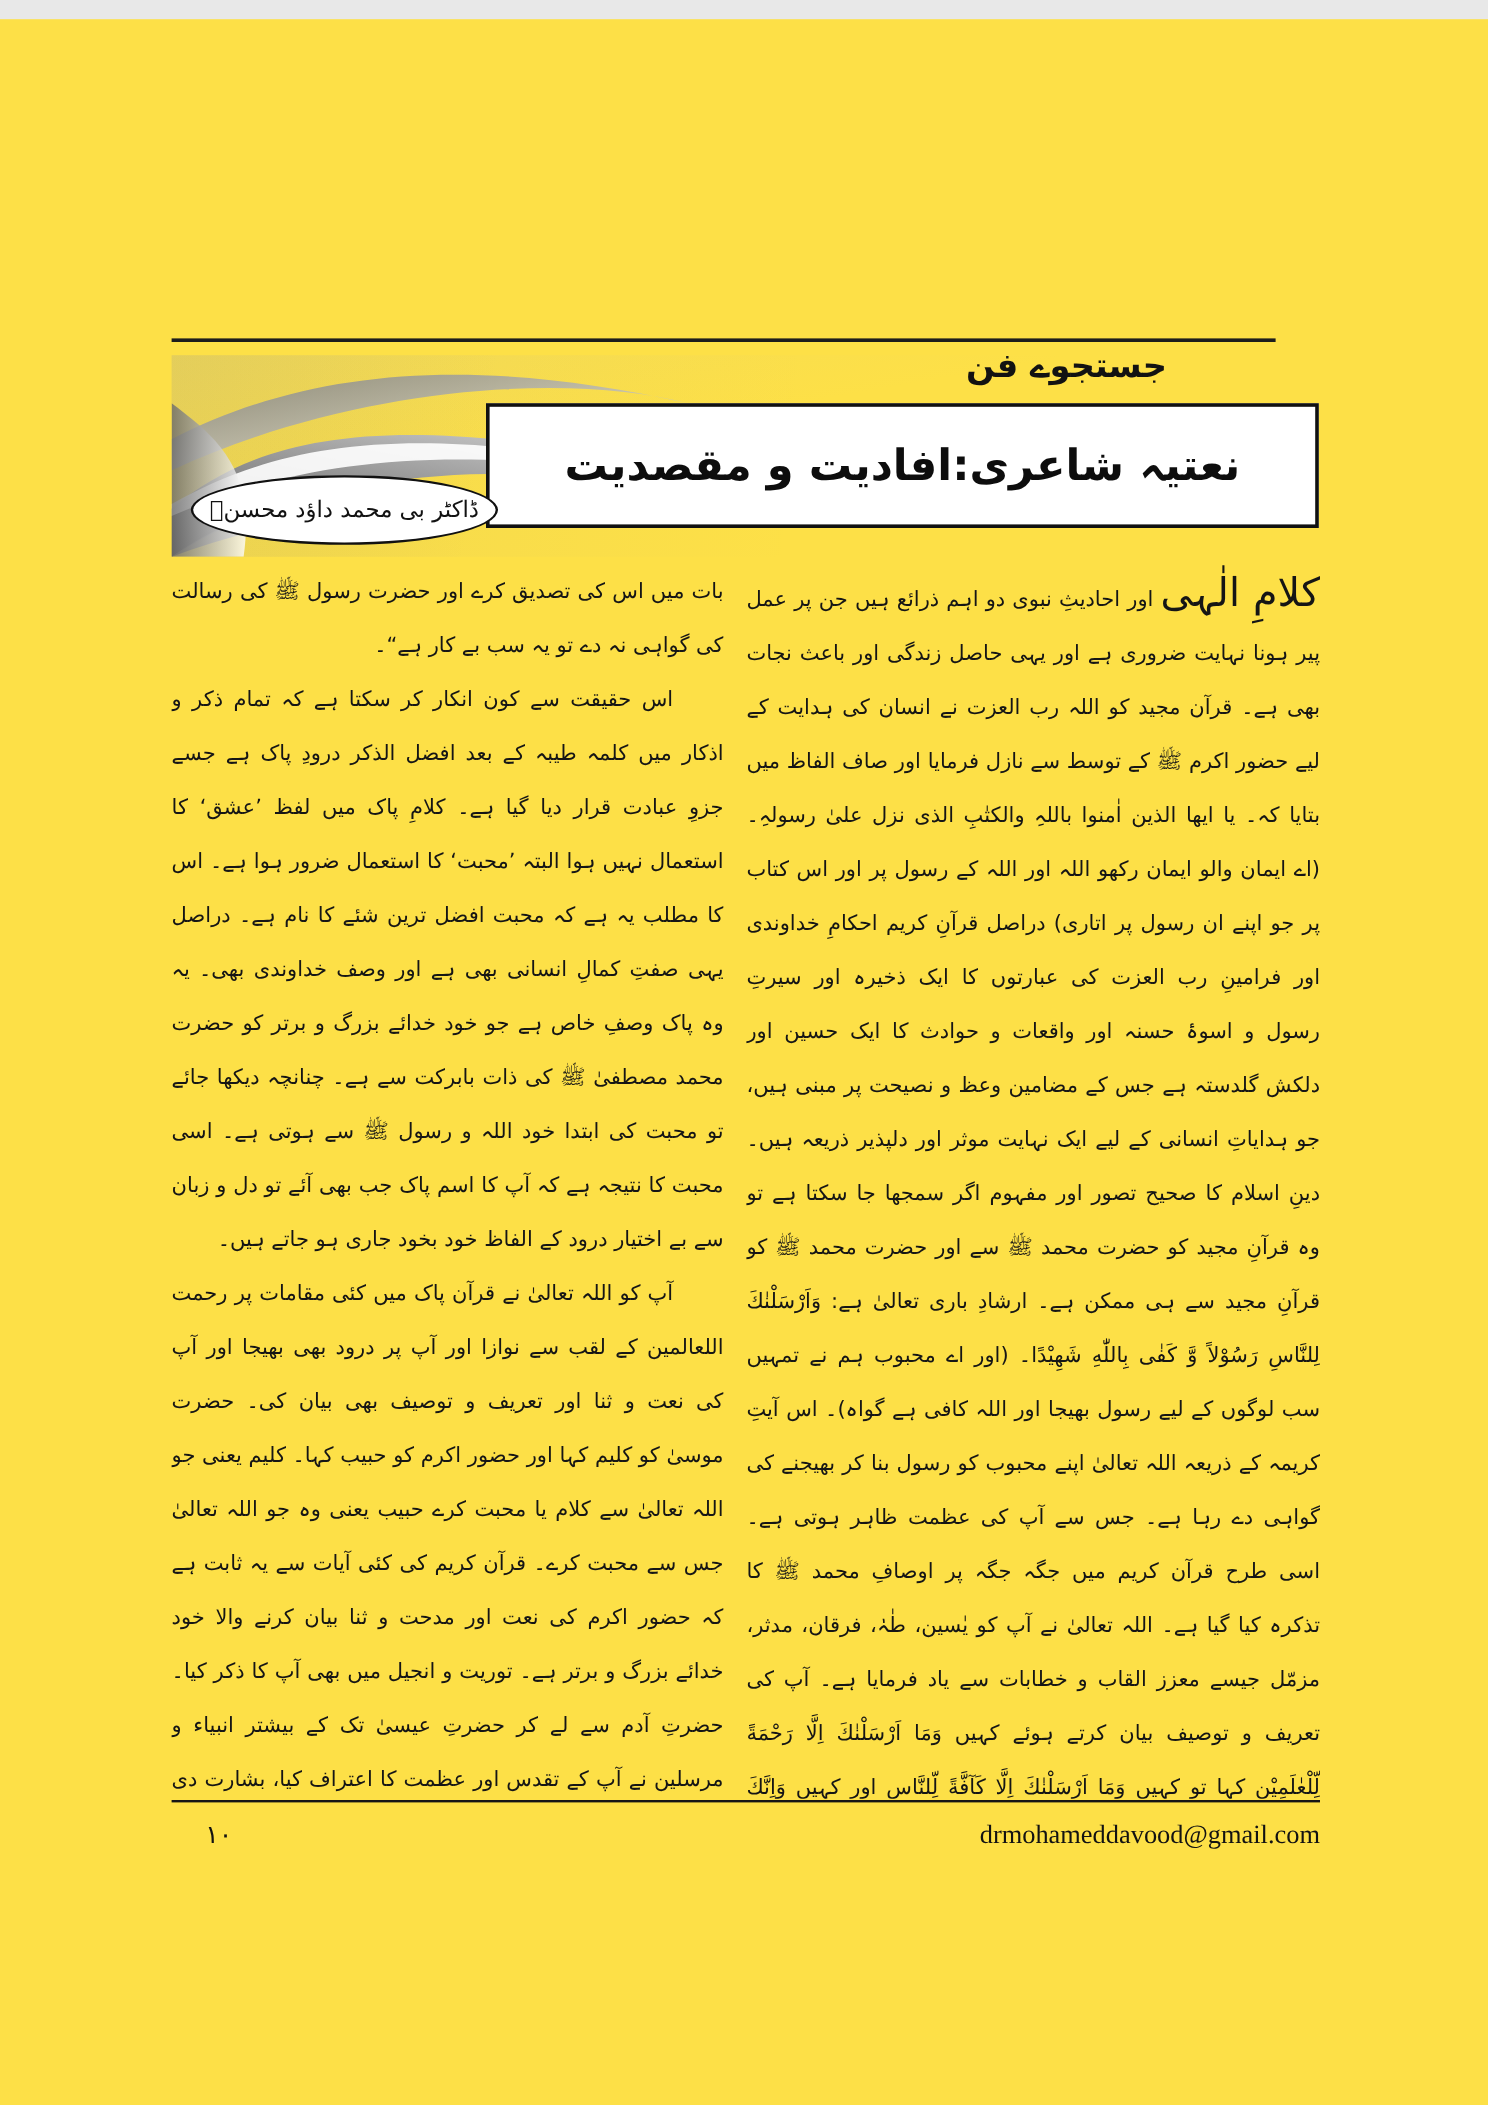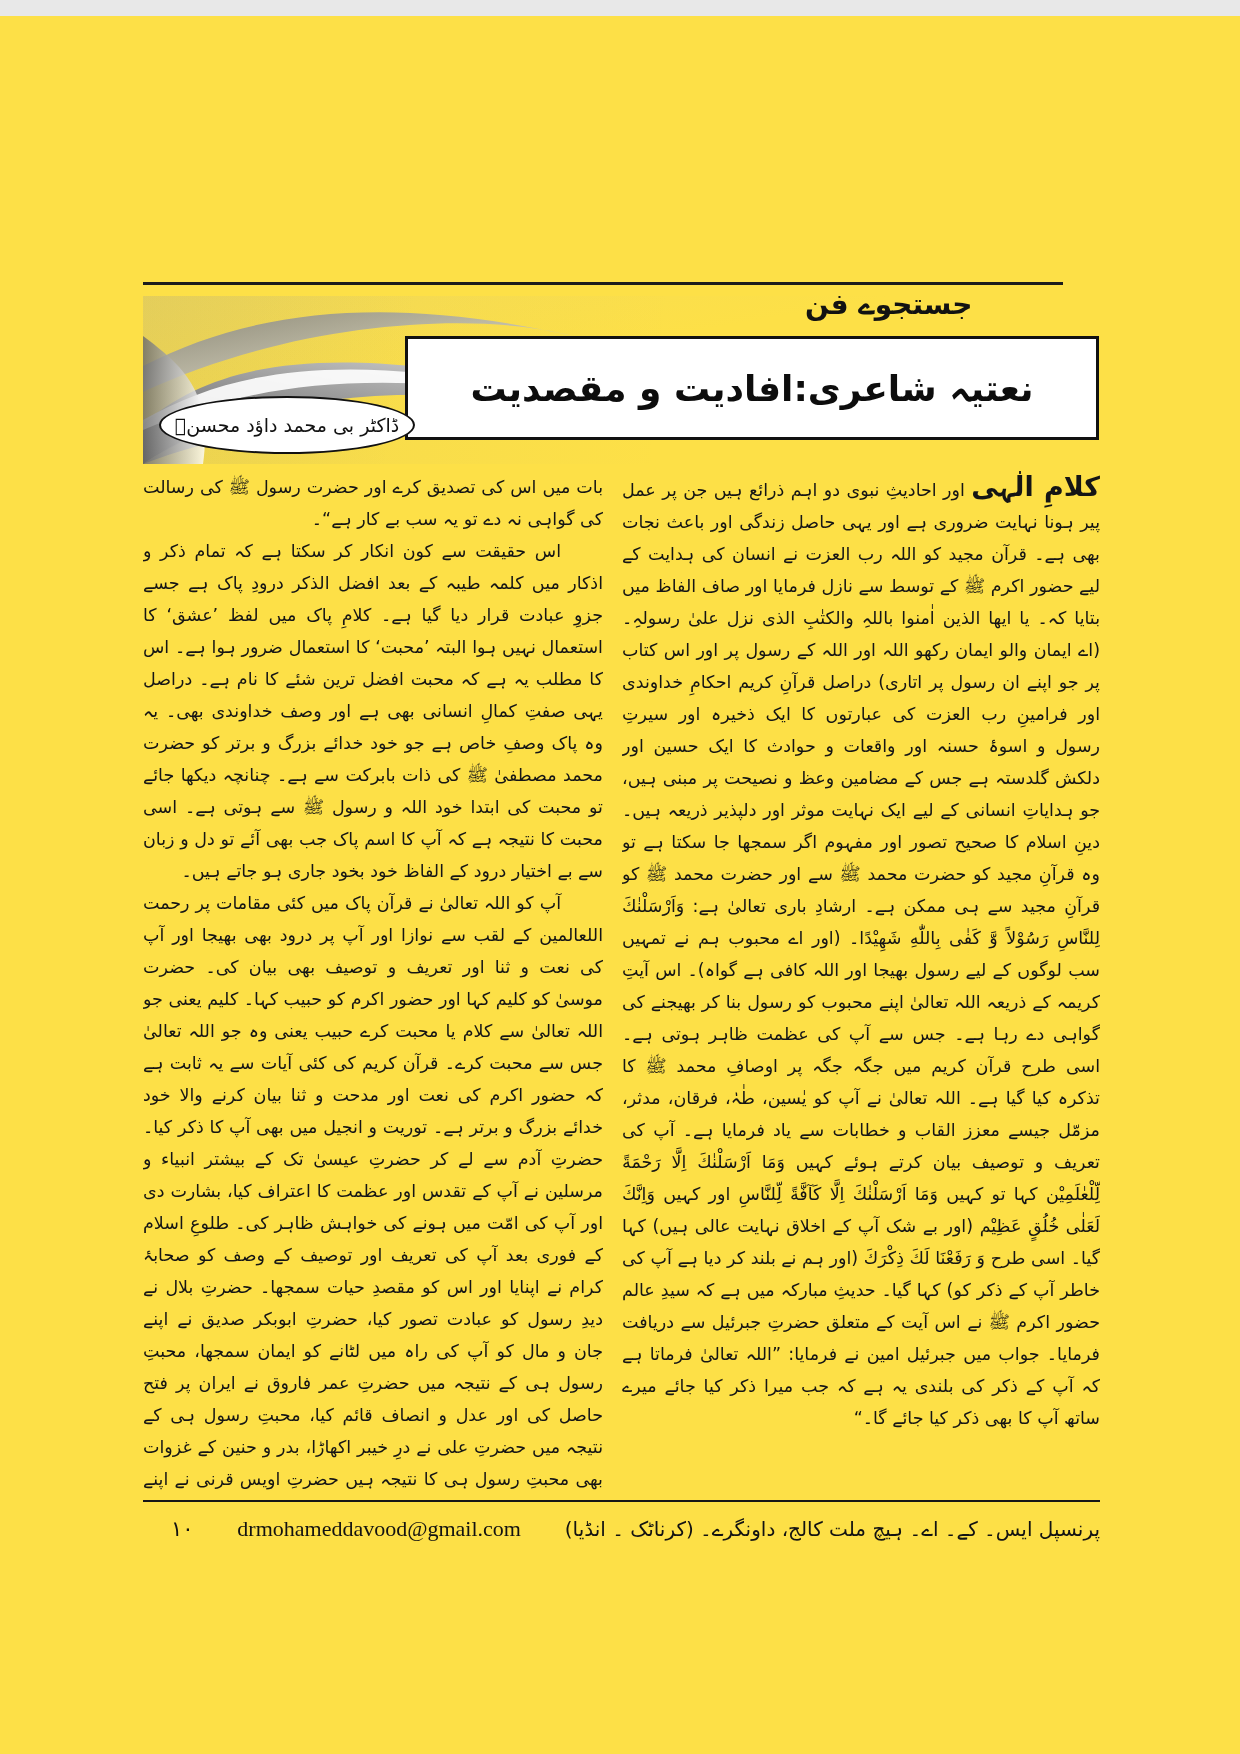--- a/index.html
+++ b/index.html
@@ -39,27 +39,27 @@
   .author-oval {
     position:absolute; left:16px; top:100px; width:252px; height:54px;
     background:#fff; border:2px solid #111; border-radius:50%;
     display:flex; align-items:center; justify-content:center; z-index:3;
   }
   .author-name { direction:rtl; font-size:19px; font-weight:normal; white-space:nowrap; }
   
   .col {
     position:absolute; top:455px; height:1028px; overflow:hidden;
     direction:rtl; text-align:justify;
-    font-size:17.5px; line-height:32px; color:#151515;
+    font-size:17.5px; line-height:45px; color:#151515;
   }
   .col-right { left:622px; width:478px; }
   .col-left  { left:143px; width:460px; }
   .col p { margin:0; padding:0; }
   .col p.indent { text-indent:42px; }
-  .lead { font-size:27px; font-weight:bold; letter-spacing:0; }
+  .lead { font-size:33px; font-weight:normal; letter-spacing:0; }
   
   .footer-rule {
     position:absolute; left:143px; top:1484px; width:957px; height:2px;
     background:#161616;
   }
   .footer-row {
     position:absolute; left:143px; top:1492px; width:957px; height:42px;
     display:flex; direction:rtl; align-items:center; justify-content:space-between;
   }
   .affiliation { direction:rtl; font-size:20px; white-space:nowrap; }
@@ -122,18 +122,17 @@
   </div>
 
   <div class="col col-left">
     <p>بات میں اس کی تصدیق کرے اور حضرت رسول ﷺ کی رسالت کی گواہی نہ دے تو یہ سب بے کار ہے“۔</p>
     <p class="indent">اس حقیقت سے کون انکار کر سکتا ہے کہ تمام ذکر و اذکار میں کلمہ طیبہ کے بعد افضل الذکر درودِ پاک ہے جسے جزوِ عبادت قرار دیا گیا ہے۔ کلامِ پاک میں لفظ ’عشق‘ کا استعمال نہیں ہوا البتہ ’محبت‘ کا استعمال ضرور ہوا ہے۔ اس کا مطلب یہ ہے کہ محبت افضل ترین شئے کا نام ہے۔ دراصل یہی صفتِ کمالِ انسانی بھی ہے اور وصف خداوندی بھی۔ یہ وہ پاک وصفِ خاص ہے جو خود خدائے بزرگ و برتر کو حضرت محمد مصطفیٰ ﷺ کی ذات بابرکت سے ہے۔ چنانچہ دیکھا جائے تو محبت کی ابتدا خود اللہ و رسول ﷺ سے ہوتی ہے۔ اسی محبت کا نتیجہ ہے کہ آپ کا اسم پاک جب بھی آئے تو دل و زبان سے بے اختیار درود کے الفاظ خود بخود جاری ہو جاتے ہیں۔</p>
     <p class="indent">آپ کو اللہ تعالیٰ نے قرآن پاک میں کئی مقامات پر رحمت اللعالمین کے لقب سے نوازا اور آپ پر درود بھی بھیجا اور آپ کی نعت و ثنا اور تعریف و توصیف بھی بیان کی۔ حضرت موسیٰ کو کلیم کہا اور حضور اکرم کو حبیب کہا۔ کلیم یعنی جو اللہ تعالیٰ سے کلام یا محبت کرے حبیب یعنی وہ جو اللہ تعالیٰ جس سے محبت کرے۔ قرآن کریم کی کئی آیات سے یہ ثابت ہے کہ حضور اکرم کی نعت اور مدحت و ثنا بیان کرنے والا خود خدائے بزرگ و برتر ہے۔ توریت و انجیل میں بھی آپ کا ذکر کیا۔ حضرتِ آدم سے لے کر حضرتِ عیسیٰ تک کے بیشتر انبیاء و مرسلین نے آپ کے تقدس اور عظمت کا اعتراف کیا، بشارت دی اور آپ کی امّت میں ہونے کی خواہش ظاہر کی۔ طلوعِ اسلام کے فوری بعد آپ کی تعریف اور توصیف کے وصف کو صحابۂ کرام نے اپنایا اور اس کو مقصدِ حیات سمجھا۔ حضرتِ بلال نے دیدِ رسول کو عبادت تصور کیا، حضرتِ ابوبکر صدیق نے اپنے جان و مال کو آپ کی راہ میں لٹانے کو ایمان سمجھا، محبتِ رسول ہی کے نتیجہ میں حضرتِ عمر فاروق نے ایران پر فتح حاصل کی اور عدل و انصاف قائم کیا، محبتِ رسول ہی کے نتیجہ میں حضرتِ علی نے درِ خیبر اکھاڑا، بدر و حنین کے غزوات بھی محبتِ رسول ہی کا نتیجہ ہیں حضرتِ اویس قرنی نے اپنے دندانِ مبارک بیک وقت نکال کر محبِ رسول ہونے کا ثبوت دیا اور</p>
   </div>
 
   <div class="footer-rule"></div>
   <div class="footer-row">
-    <div class="affiliation">پرنسپل ایس۔ کے۔ اے۔ ہیچ ملت کالج، داونگرے۔ (کرناٹک ۔ انڈیا)</div>
     <div class="email">drmohameddavood@gmail.com</div>
     <div class="page-number">۱۰</div>
   </div>
 
 </div>
 
 </body></html>

